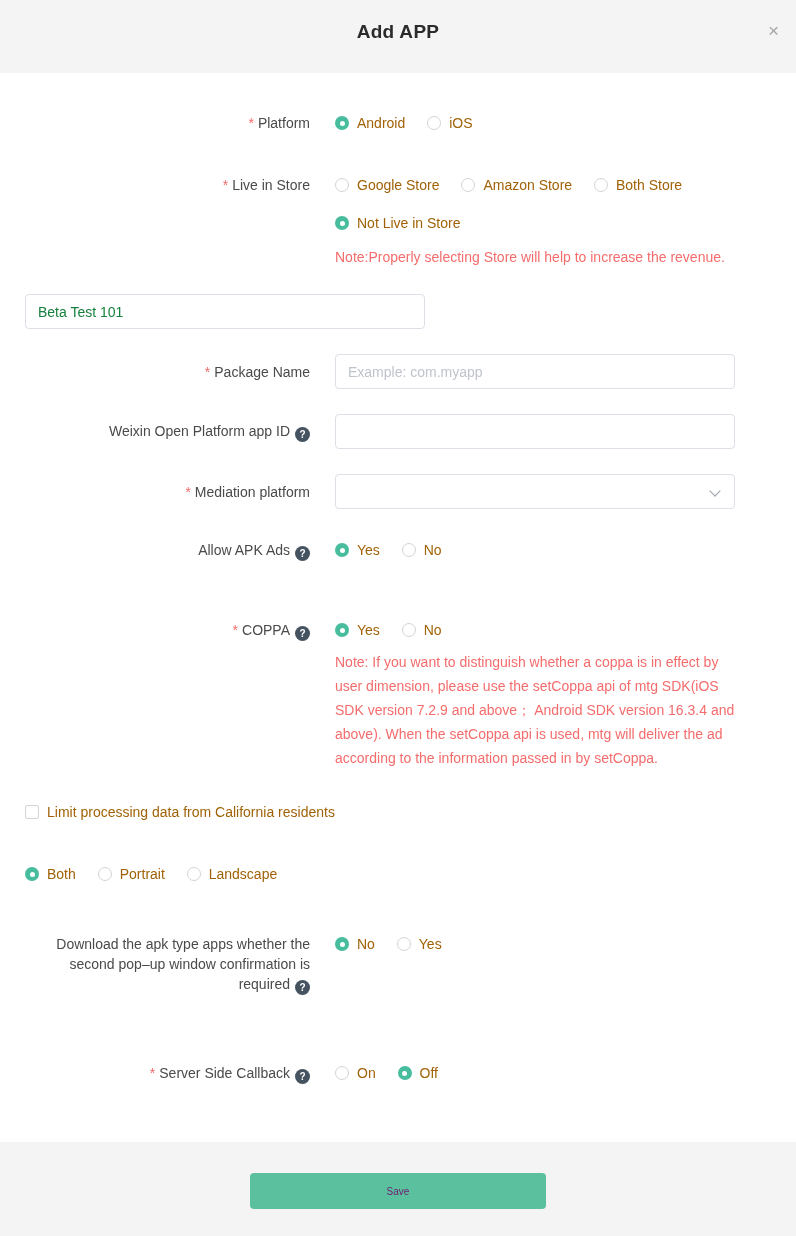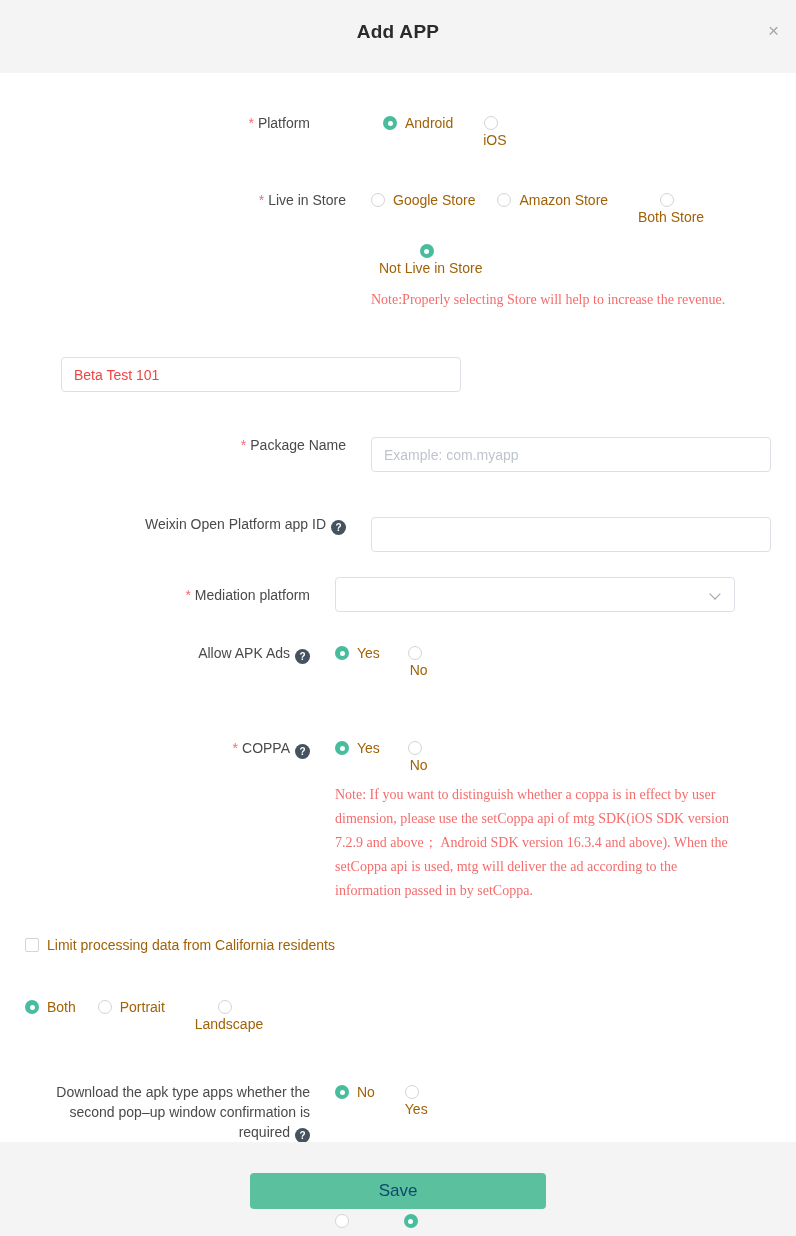--- a/index.html
+++ b/index.html
@@ -13,54 +13,54 @@
   .dlg-close { position:absolute; right:17px; top:21px; font-size:19px; color:#a8a8a8; cursor:pointer; line-height:1; font-weight:400; }
 
   
   .dlg-body { height:1069px; flex:0 0 auto; background:#fff; padding-top:40px; }
   .row { display:flex; align-items:flex-start; }
   .row.center { align-items:center; }
   .label { width:310px; flex:0 0 310px; text-align:right; font-size:14px; color:#4a4a4a; line-height:20px; padding-left:25px; }
   .control { margin-left:25px; width:400px; flex:0 0 400px; font-size:14px; color:#333; line-height:20px; }
   .req { color:#f56c6c; margin-right:4px; }
 
-  .mb40 { margin-bottom:40px;gap:48px; } .mb39 { margin-bottom:58px; }
+  .mb40 { margin-bottom:40px; } .mb39 { margin-bottom:58px; }
   .mb32 { margin-bottom:32px; } .mb31 { margin-bottom:31px; }
-  .mb25 { margin-bottom:25px;padding-left:36px; } .mb68 { margin-bottom:68px;margin-top:48px; }
+  .mb25 { margin-bottom:25px; } .mb68 { margin-bottom:68px;margin-top:48px; }
 
   
   .radio { display:inline-flex; align-items:center; margin-right:18px; cursor:pointer; }
-  .radio:last-child { margin-right:0;flex-direction:column; }
+  .radio:last-child { margin-right:0; }
   .rdot { width:14px; height:14px; border-radius:50%; border:1px solid #d4d4d4; background:#fff; display:inline-block; position:relative; flex:0 0 14px; }
   .rdot.sel { border:none; background:#47bd9d; }
   .rdot.sel::after { content:""; position:absolute; left:4.5px; top:4.5px; width:5px; height:5px; border-radius:50%; background:#fff; }
   .rtext { margin-left:8px; font-size:14px; color:#a16207; }
   .cbox { width:14px; height:14px; border:1px solid #d4d4d4; border-radius:2px; background:#fff; display:inline-block; flex:0 0 14px; cursor:pointer; }
   .cb-wrap { display:inline-flex; align-items:center; cursor:pointer; }
 
   
   .help { display:inline-block; width:15px; height:15px; border-radius:50%; background:#44535f; color:#fff;
     font-size:10px; line-height:15px; text-align:center; margin-left:5px; vertical-align:-2px; font-weight:bold; cursor:pointer; }
 
   
   .tinput { width:400px; height:35px; border:1px solid #dcdfe6; border-radius:4px; padding:0 12px;
-    font-size:14px; color:#ef4444; outline:none; background:#fff; font-family:inherit;margin-top:20px; }
+    font-size:14px; color:#15803d; outline:none; background:#fff; font-family:inherit; }
   .tinput::placeholder { color:#bfc4cc; }
   .select { position:relative; width:400px; height:35px; border:1px solid #dcdfe6; border-radius:4px; background:#fff; cursor:pointer; }
   .chev { position:absolute; right:15px; top:12px; width:8px; height:8px; border-right:1.5px solid #9aa0a6; border-bottom:1.5px solid #9aa0a6; transform:rotate(45deg); }
 
   
-  .note { color:#f56c6c; font-size:14px; line-height:24px; margin-top:10px;font-family:Liberation Serif, serif; }
+  .note { color:#f56c6c; font-size:14px; line-height:24px; margin-top:10px; }
   .note.tight { margin-top:8px; }
   .subrow { margin-top:16px; }
 
   
   .dlg-footer { height:94px; background:#f4f4f4; flex:0 0 auto; display:flex; justify-content:center; }
-  .save-btn { margin-top:31px; width:296px; height:36px; background:#5bc09d; color:#0c4a6e; border:none; border-radius:4px;
-    font-size:17px; font-family:inherit; cursor:pointer; }
+  .save-btn { margin-top:31px; width:296px; height:36px; background:#5bc09d; color:#701a75; border:none; border-radius:4px;
+    font-size:10px; font-family:inherit; cursor:pointer; }
 </style>
 </head>
 <body>
 
 <div class="dialog">
 
   <div class="dlg-header">
     <div class="dlg-title">Add APP</div>
     <span class="dlg-close">×</span>
   </div>

